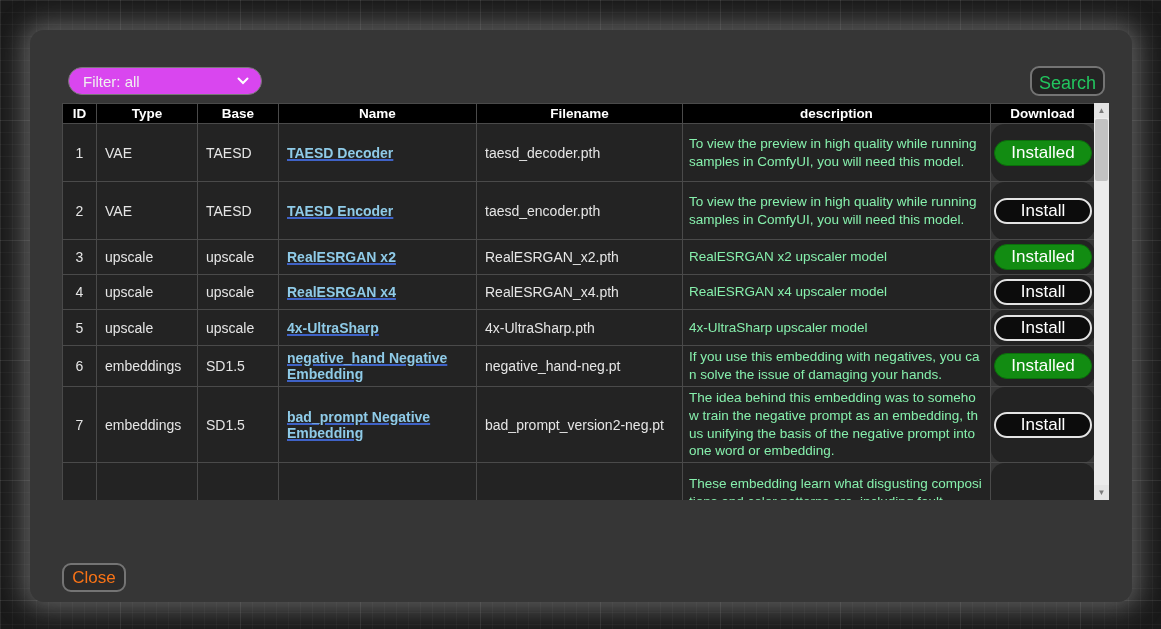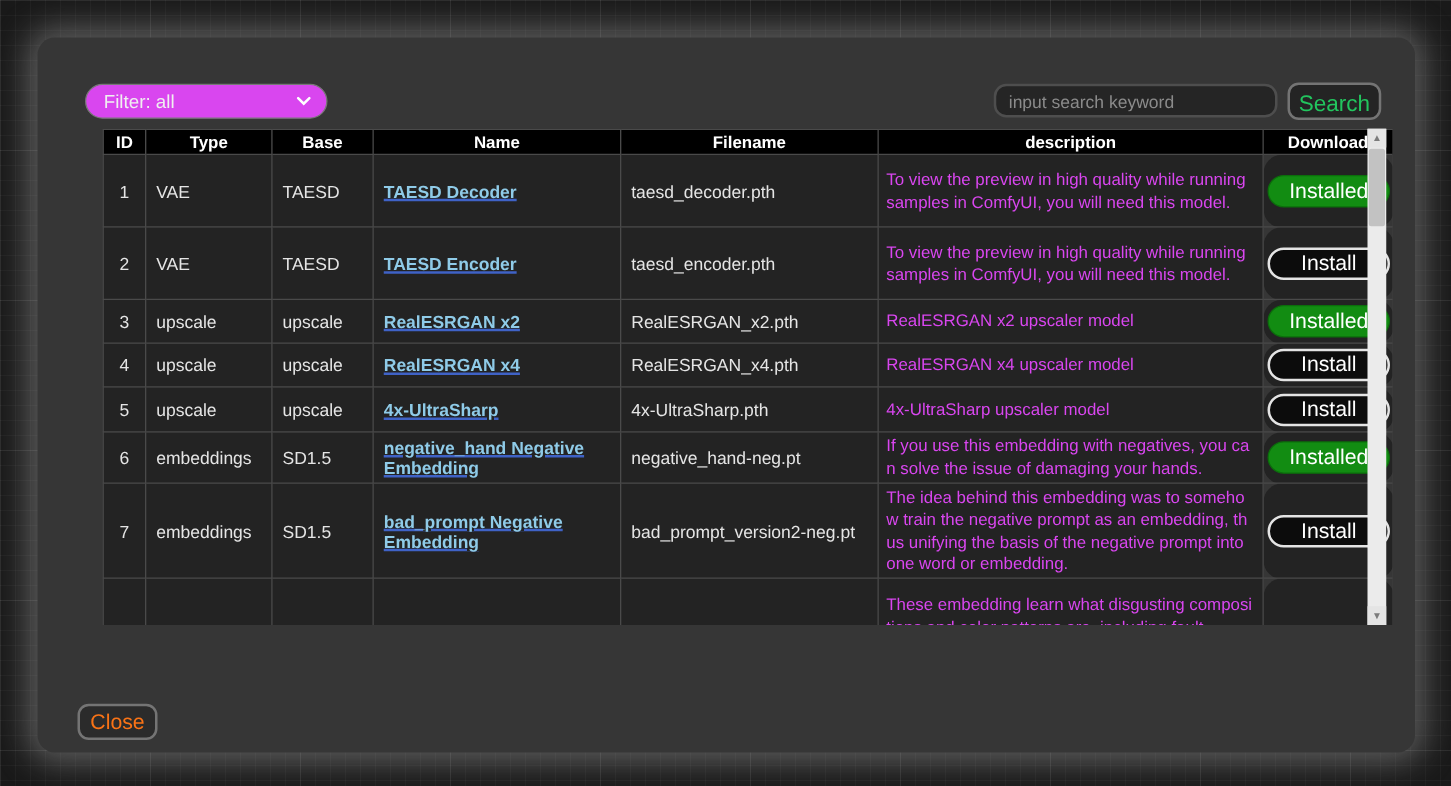--- a/index.html
+++ b/index.html
@@ -38,32 +38,31 @@
   .search-btn{
     position:absolute;left:1000px;top:36px;width:75px;height:30px;
     box-sizing:border-box;background:#242424;border:2px solid #747474;
     border-radius:9px;color:#22c55e;font-size:18px;cursor:pointer;
     font-family:"Liberation Sans", sans-serif;padding:5px;
   }
   
   .table-wrap{
     position:absolute;left:32px;top:73px;width:1032px;height:397px;
     overflow:hidden;
-    margin-left:20px;
   }
   table{border-collapse:collapse;table-layout:fixed;width:1032px;
     color:#e5e5e5;font-size:14px;}
   th,td{border:1px solid #4a4a4a;}
   thead tr{height:20px;}
   th{background:var(--header-bg,#000);color:#fff;font-size:13.5px;
     font-weight:bold;text-align:center;padding:1px 4px;}
   td{background:var(--row-bg,#232323);padding:2px 8px;vertical-align:middle;}
   td.c-id{text-align:center;padding:2px 2px;}
   td.c-desc{font-size:13.5px;line-height:1.32;padding:2px 6px;
-    word-break:break-all;color:#d946ef;}
+    word-break:break-all;color:#86efac;}
   td.c-dl{text-align:center;padding:2px 3px;border-radius:14px;}
   tbody tr:nth-child(1),tbody tr:nth-child(2){height:58px;}
   tbody tr:nth-child(3),tbody tr:nth-child(4){height:35px;}
   tbody tr:nth-child(5){height:36px;}
   tbody tr:nth-child(6){height:41px;}
   tbody tr:nth-child(7){height:74px;}
   tbody tr:nth-child(8){height:60px;}
   .name-link{
     color:var(--link-blue,#8fcbe8);font-weight:bold;cursor:pointer;
     text-decoration:underline;text-decoration-color:#3f62c6;
@@ -105,21 +104,20 @@
 
     <div class="filter">
       <span>Filter: all</span>
       <span class="chev">
         <svg width="12" height="8" viewBox="0 0 12 8">
             <path d="M1.5 1.5 L6 6 L10.5 1.5" stroke="#ffffff" stroke-width="2" fill="none" stroke-linecap="round"></path>
           </svg>
       </span>
     </div>
 
-    <input class="search-input" type="text" placeholder="input search keyword" style="">
     <button class="search-btn">Search</button>
 
     <div class="table-wrap">
       <table>
         <colgroup>
           <col style="width:34px">
             <col style="width:101px">
             <col style="width:81px">
           <col style="width:198px">
             <col style="width:206px">

